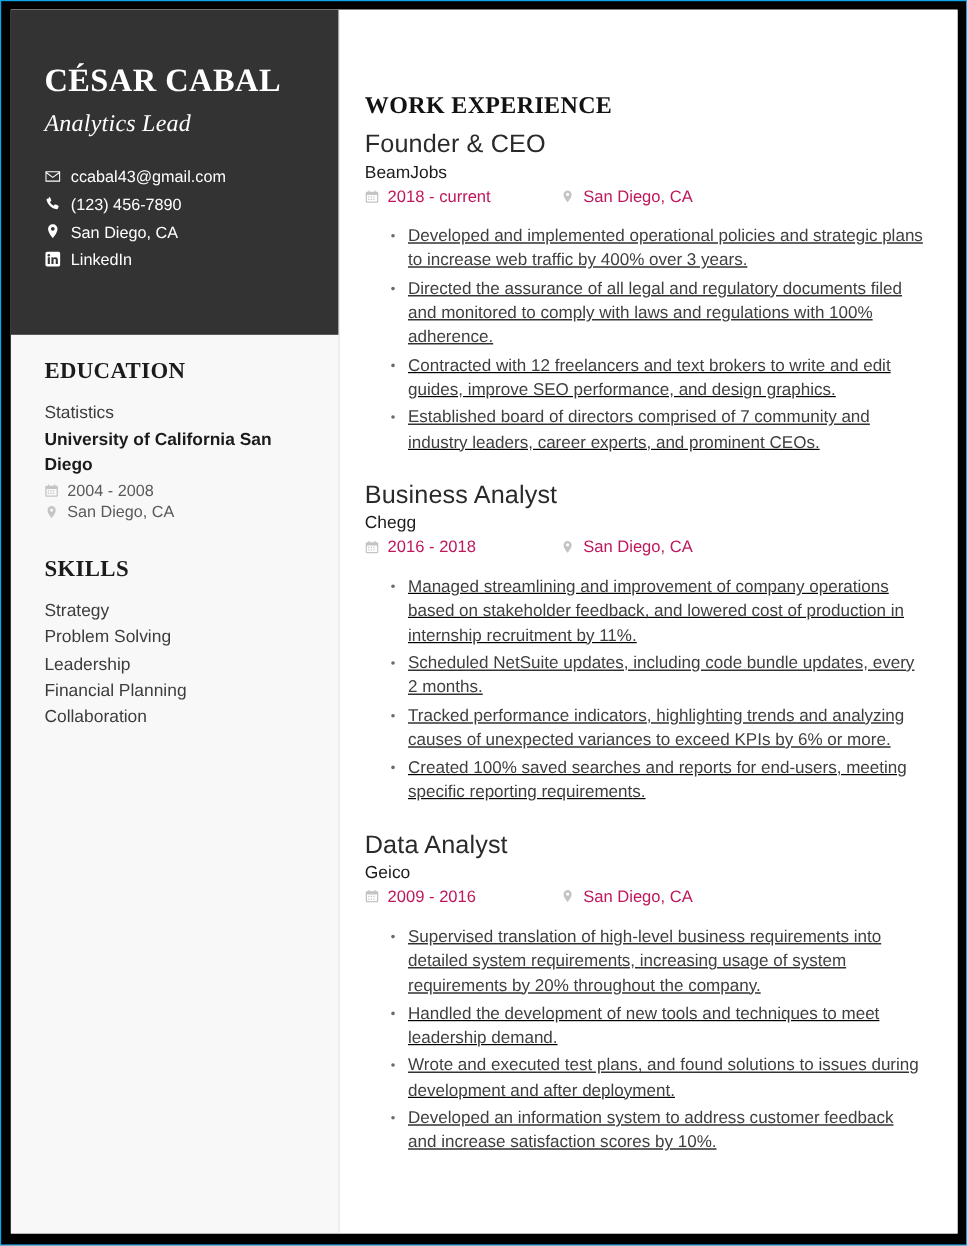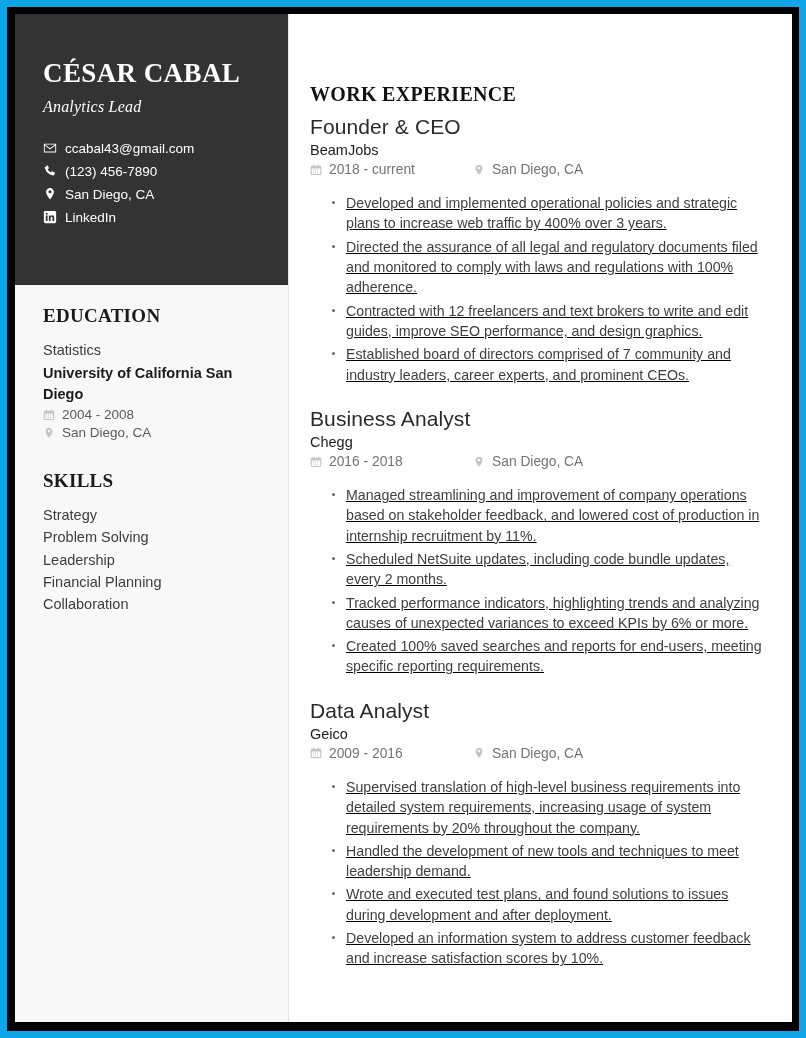--- a/index.html
+++ b/index.html
@@ -10,21 +10,21 @@
     background: #ffffff;
     font-family: "Liberation Sans", sans-serif;
   }
 
   
   .page-frame {
     position: relative;
     width: 806px;
     height: 1038px;
     background: #000000;
-    border: 7px solid #0ea5e9;
+    border: 1px solid #0ea5e9;
     padding: 7px 7px 9px 8px;
     overflow: hidden;
   }
 
   .resume {
     position: relative;
     width: 100%;
     height: 100%;
     background: #ffffff;
     display: flex;
@@ -51,21 +51,21 @@
     font-weight: bold;
     font-size: 27px;
     letter-spacing: 0.4px;
     color: #ffffff;
     line-height: 1.1;
   }
 
   .job-subtitle {
     font-family: "Liberation Serif", serif;
     font-style: italic;
-    font-size: 16px;
+    font-size: 20px;
     color: #ffffff;
     margin-top: 9px;
     letter-spacing: 0.2px;
   }
 
   .contact-list {
     margin-top: 25px;
     list-style: none;
   }
 
@@ -167,21 +167,21 @@
     font-weight: normal;
     color: #1b1b1b;
     margin-top: 3px;
   }
 
   .job-meta {
     display: flex;
     align-items: center;
     margin-top: 4px;
     font-size: 13.8px;
-    color: #737373;
+    color: #be185d;
   }
 
   .job-meta .date-cell {
     display: flex;
     align-items: center;
     min-width: 163px;
   }
 
   .job-meta .loc-cell {
     display: flex;

